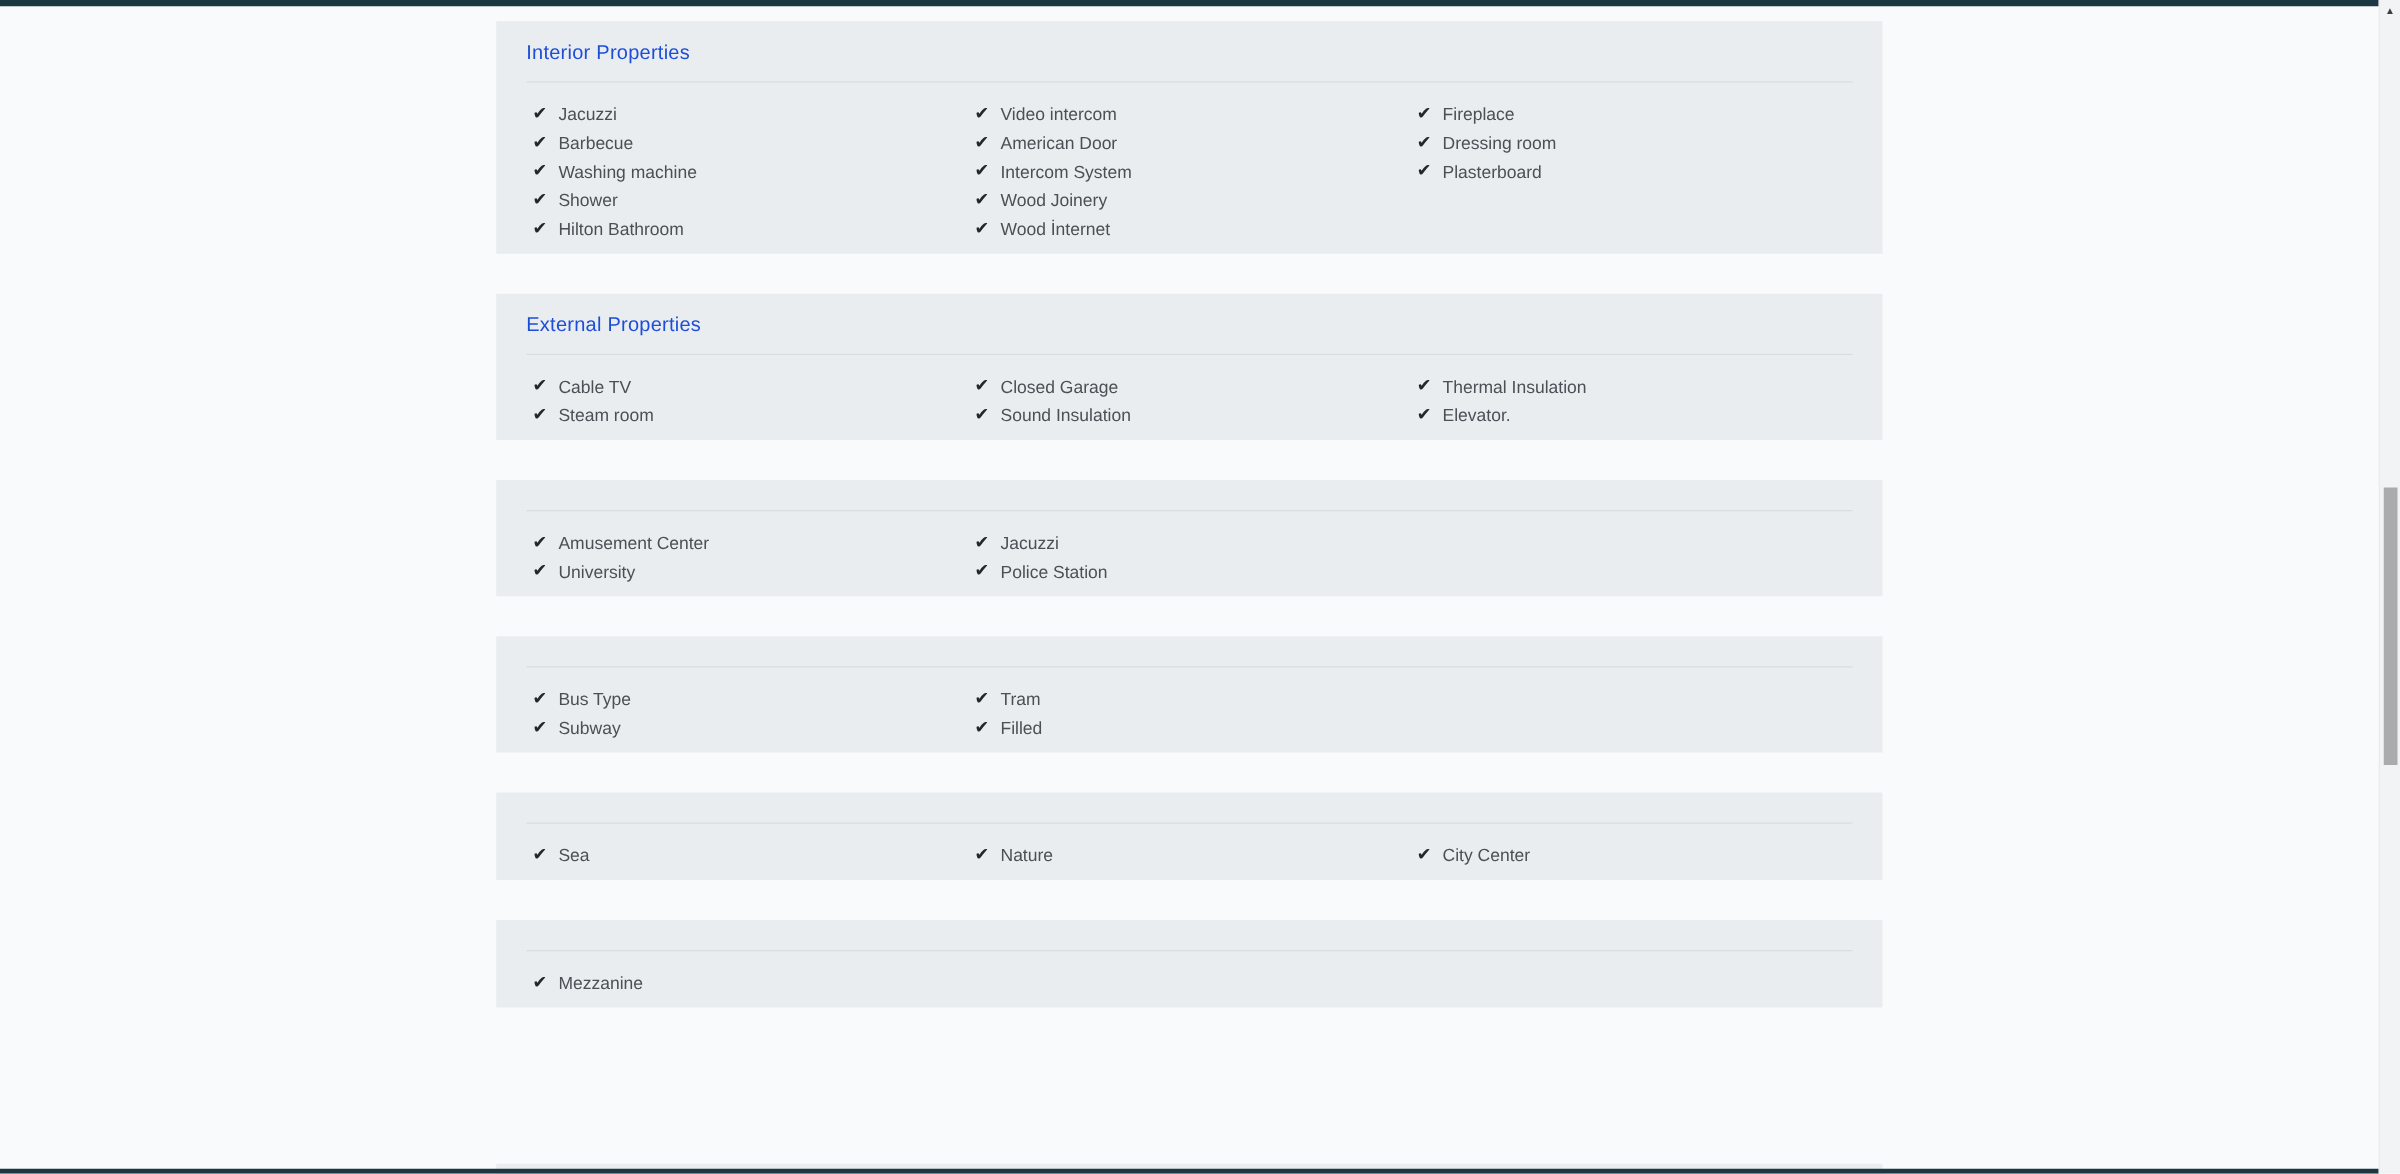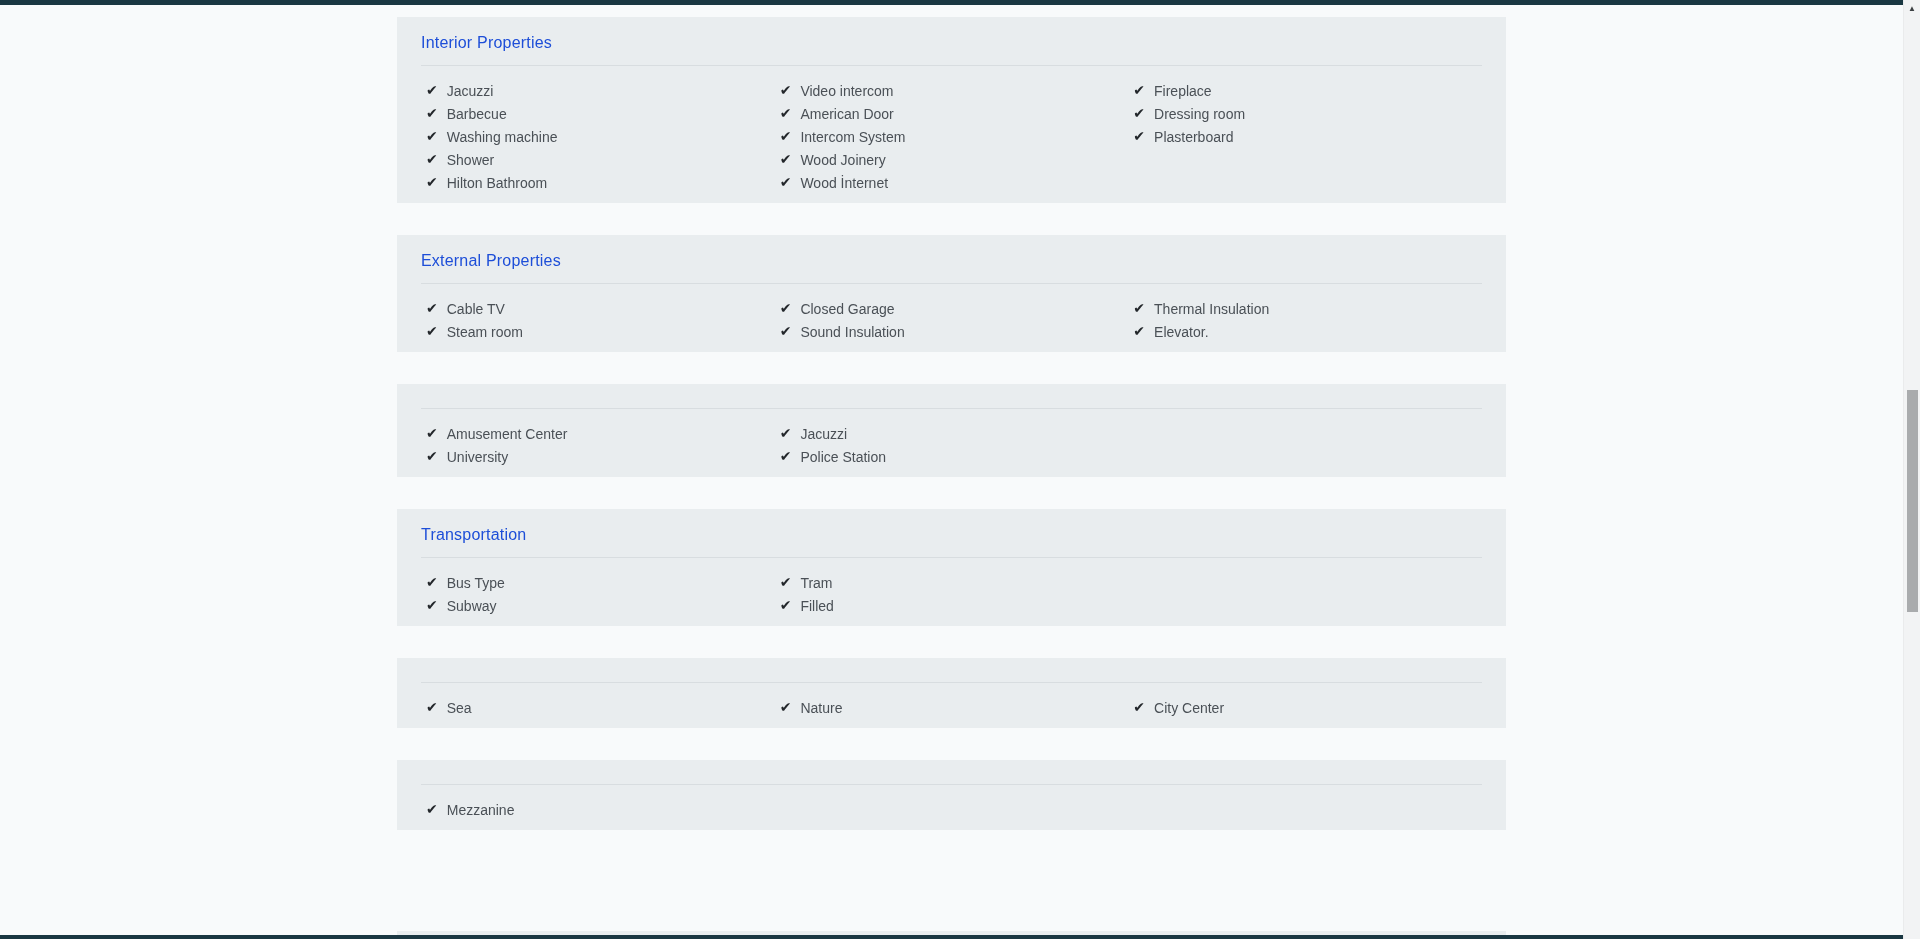--- a/index.html
+++ b/index.html
@@ -230,21 +230,20 @@
             </li>
 
             <li class="feature">
               <span class="check">✔</span>
               <span>Police Station</span>
             </li>
           </ul>
       </section>
 
       <section class="card">
-        <h2 class="card-title">Transportation</h2>
         <div class="divider"></div>
         <ul class="features">
 
             <li class="feature">
               <span class="check">✔</span>
               <span>Bus Type</span>
             </li>
 
             <li class="feature">
               <span class="check">✔</span>

